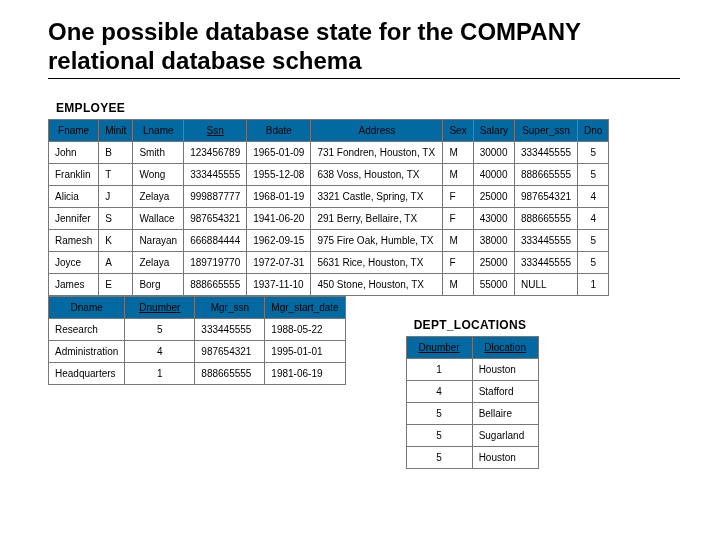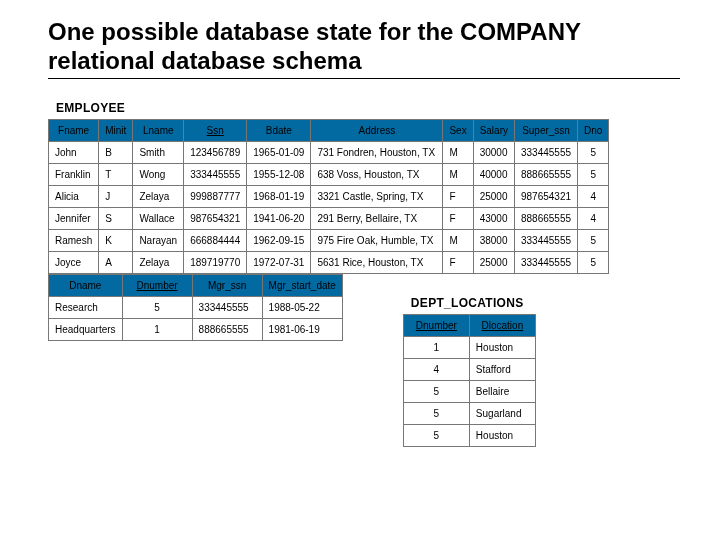--- a/index.html
+++ b/index.html
@@ -153,40 +153,58 @@
           <td>A</td>
           <td>Zelaya</td>
           <td>189719770</td>
           <td>1972-07-31</td>
           <td>5631 Rice, Houston, TX</td>
           <td>F</td>
           <td>25000</td>
           <td>333445555</td>
           <td>5</td>
         </tr>
+        <tr>
+          <td>James</td>
+          <td>E</td>
+          <td>Borg</td>
+          <td>888665555</td>
+          <td>1937-11-10</td>
+          <td>450 Stone, Houston, TX</td>
+          <td>M</td>
+          <td>55000</td>
+          <td>NULL</td>
+          <td>1</td>
+        </tr>
       </tbody>
   </table>
 
   <div class="row2">
     <div>
       <table class="dep">
         <thead>
             <tr id="dep-head">
               <th>Dname</th>
               <th><span class="underline">Dnumber</span></th>
               <th>Mgr_ssn</th>
               <th>Mgr_start_date</th>
             </tr>
           </thead>
         <tbody id="dep-body">
             <tr>
               <td>Research</td>
               <td>5</td>
               <td>333445555</td>
               <td>1988-05-22</td>
+            </tr>
+            <tr>
+              <td>Administration</td>
+              <td>4</td>
+              <td>987654321</td>
+              <td>1995-01-01</td>
             </tr>
             <tr>
               <td>Headquarters</td>
               <td>1</td>
               <td>888665555</td>
               <td>1981-06-19</td>
             </tr>
           </tbody>
       </table>
     </div>

